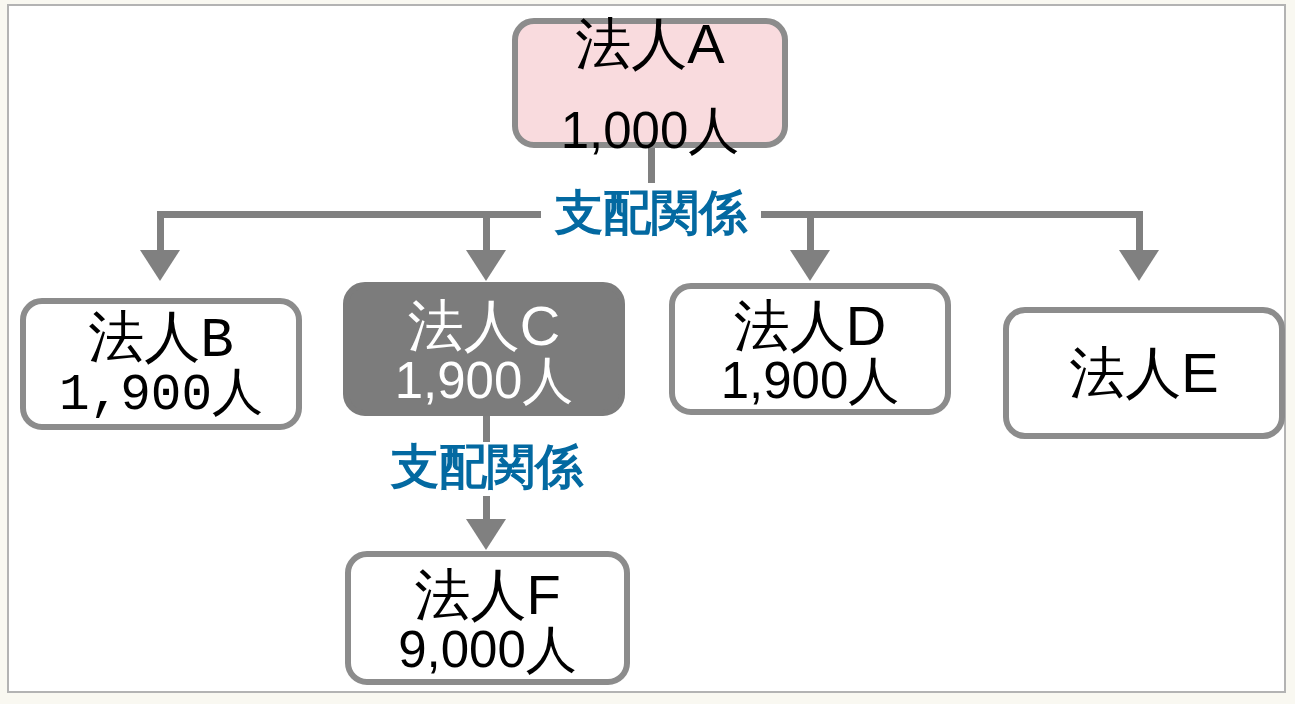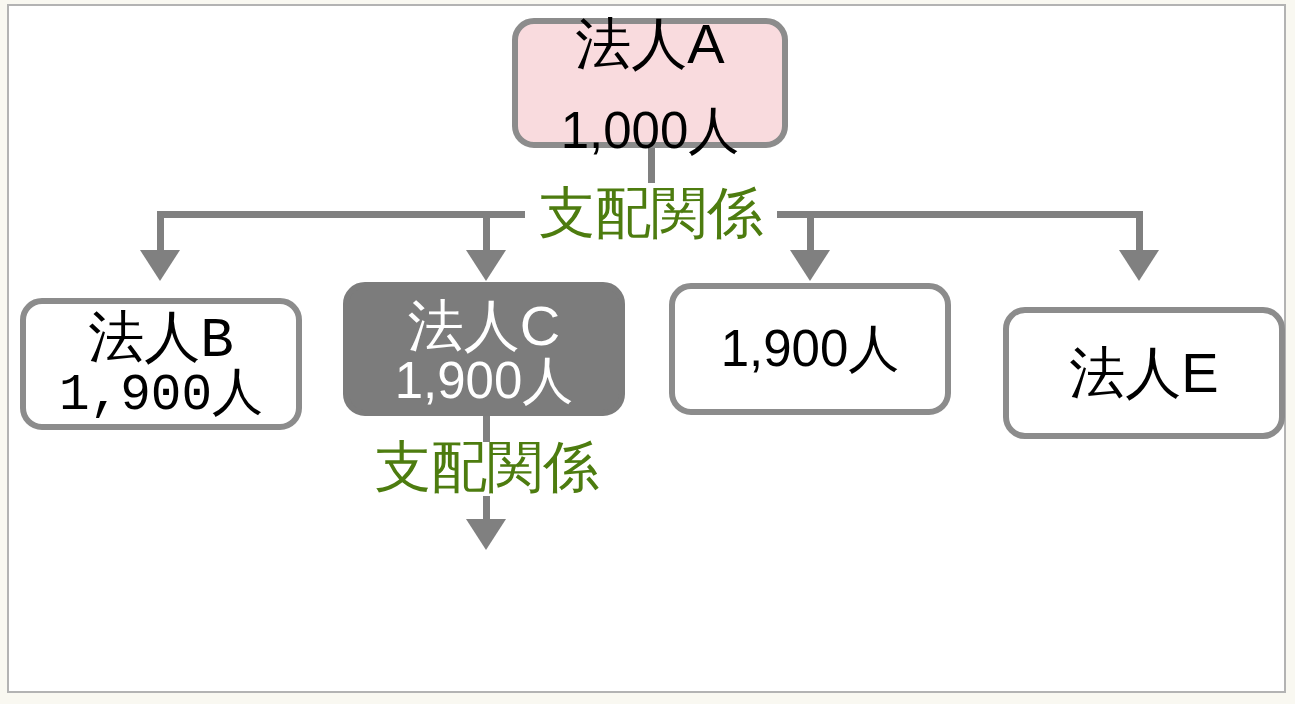--- a/index.html
+++ b/index.html
@@ -85,24 +85,24 @@
   .ah-b{left:140px;top:250px;}
   .ah-c{left:466px;top:250px;}
   .ah-d{left:790px;top:250px;}
   .ah-e{left:1119px;top:250px;}
   .ah-f{left:466px;top:519px;}
 
   
   .rel-label{
     position:absolute;
     transform:translateX(-50%);
-    font-size:56px;
+    font-size:48px;
     line-height:60px;
-    font-weight:400;
-    color:#4d7c0f;
+    font-weight:700;
+    color:#0369a1;
     background:#ffffff;
     padding:0 14px;
     white-space:nowrap;
     z-index:4;
   }
   .rel-top{left:651px;top:183px;}
   .rel-bottom{left:487px;top:437px;background:transparent;}
 </style>
 </head>
 <body>
@@ -137,20 +137,25 @@
     <div class="node-title">法人B</div>
     <div class="node-count">1,900人</div>
   </div>
 
   <div class="node node-c gray">
     <div class="node-title">法人C</div>
     <div class="node-count">1,900人</div>
   </div>
 
   <div class="node node-d">
+    <div class="node-title">法人D</div>
     <div class="node-count">1,900人</div>
   </div>
 
   <div class="node node-e">
     <div class="node-title">法人E</div>
   </div>
 
+  <div class="node node-f">
+    <div class="node-title">法人F</div>
+    <div class="node-count">9,000人</div>
+  </div>
 </div>
 
 </body></html>

